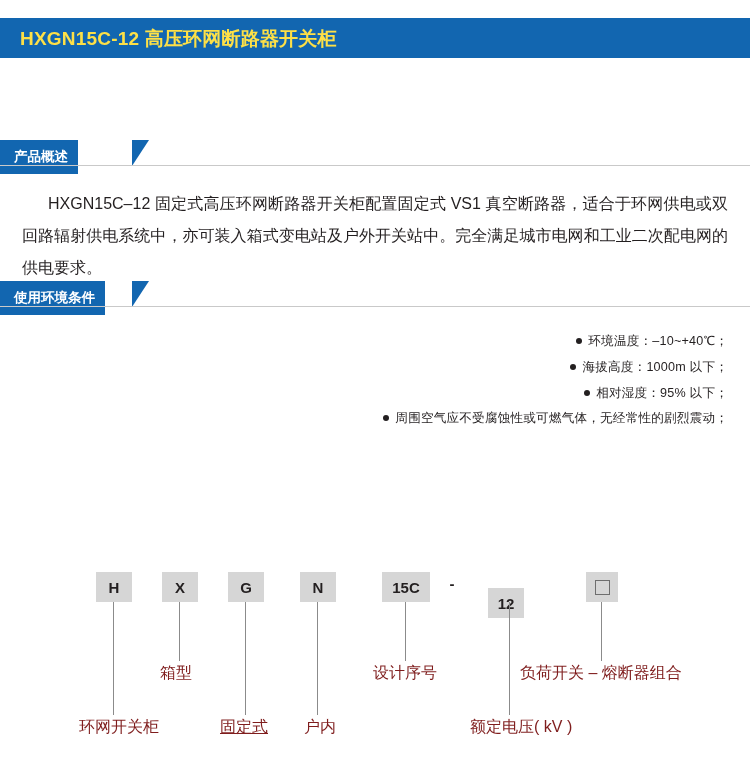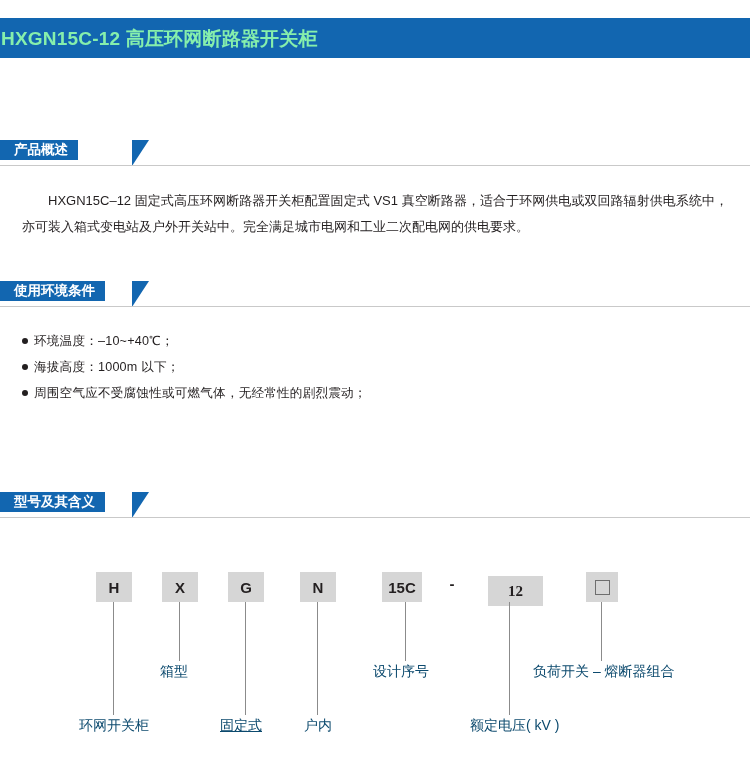--- a/index.html
+++ b/index.html
@@ -24,43 +24,43 @@
     position: absolute;
     left: 0;
     top: 18px;
     width: 750px;
     height: 40px;
     background: #1266b0;
     display: flex;
     align-items: center;
   }
   .header-title {
-    color: #86efac;
+    color: #fde047;
     font-size: 19px;
     font-weight: bold;
     letter-spacing: 0.2px;
-    padding-left: 1px;
+    padding-left: 20px;
     line-height: 1;
   }
   
   .section {
     position: absolute;
     left: 0;
     width: 750px;
   }
   .sec-head {
     position: relative;
     height: 26px;
     width: 750px;
   }
   .ribbon {
     position: absolute;
     left: 0;
     top: 0;
-    height: 20px;
+    height: 34px;
     background: #1266b0;
     display: flex;
     align-items: center;
   }
   .ribbon-label {
     color: #ffffff;
     font-size: 13.5px;
     font-weight: bold;
     padding: 0 10px 0 14px;
     line-height: 1;
@@ -77,21 +77,21 @@
   .sec-rule {
     position: absolute;
     left: 0;
     top: 25px;
     width: 750px;
     height: 1px;
     background: #c9c9c9;
   }
   
   .para {
-    font-size: 13px;
+    font-size: 16px;
     line-height: 2.0;
     color: #231f20;
     padding: 0 22px 0 22px;
     text-align: justify;
   }
   .para .indent {
     display: inline-block;
     width: 26px;
   }
   .bullets {
@@ -148,22 +148,22 @@
     background: #d6d6d6;
     box-sizing: border-box;
   }
   .leader {
     position: absolute;
     background: #8b8b8b;
     width: 1px;
   }
   .caption {
     position: absolute;
-    font-size: 14px;
-    color: #0c4a6e;
+    font-size: 16px;
+    color: #7f1d1d;
     white-space: nowrap;
   }
 </style>
 </head>
 <body>
 
 <div class="page">
 
   <div class="header-bar">
     <div class="header-title">HXGN15C-12 高压环网断路器开关柜</div>
@@ -174,71 +174,63 @@
       <div class="ribbon">
         <span class="ribbon-label">产品概述</span>
       </div>
       <div class="ribbon-tail" style="left:132px;"></div>
       <div class="sec-rule"></div>
     </div>
     <div style="height:22px;"></div>
     <div class="para"><span class="indent"></span><span>HXGN15C–12 固定式高压环网断路器开关柜配置固定式 VS1 真空断路器，适合于环网供电或双回路辐射供电系统中，亦可装入箱式变电站及户外开关站中。完全满足城市电网和工业二次配电网的供电要求。</span></div>
   </div>
 
-  <div class="section" style="top:281px;">
+  <div class="section" style="top:281px;text-align:right;">
     <div class="sec-head">
       <div class="ribbon">
         <span class="ribbon-label">使用环境条件</span>
       </div>
       <div class="ribbon-tail" style="left:132px;"></div>
       <div class="sec-rule"></div>
     </div>
     <div style="height:22px;"></div>
     <div class="bullets">
       <div class="bullet-row"><span class="bullet-dot"></span><span class="bullet-term">环境温度：–10~+40℃；</span></div>
       <div class="bullet-row"><span class="bullet-dot"></span><span class="bullet-term">海拔高度：1000m 以下；</span></div>
+      <div class="bullet-row"><span class="bullet-dot"></span><span class="bullet-term">相对湿度：95% 以下；</span></div>
       <div class="bullet-row"><span class="bullet-dot"></span><span class="bullet-term">周围空气应不受腐蚀性或可燃气体，无经常性的剧烈震动；</span></div>
     </div>
   </div>
 
-  <div class="section" style="top:492px;">
-    <div class="sec-head">
-      <div class="ribbon">
-        <span class="ribbon-label">型号及其含义</span>
-      </div>
-      <div class="ribbon-tail" style="left:132px;"></div>
-      <div class="sec-rule"></div>
-    </div>
-  </div>
 
   <div class="model-area">
 
     <div class="code-box" style="left:96px; top:24px; width:36px;">H</div>
     <div class="code-box" style="left:162px; top:24px; width:36px;">X</div>
     <div class="code-box" style="left:228px; top:24px; width:36px;">G</div>
     <div class="code-box" style="left:300px; top:24px; width:36px;">N</div>
-    <div class="code-box" style="left:382px; top:24px; width:40px;">15C</div>
+    <div class="code-box" style="left:382px; top:24px; width:48px;">15C</div>
     <div class="dash" style="left:440px; top:27px; width:24px;">-</div>
-    <div class="code-box" style="left:488px; top:28px; width:55px;font-family:Liberation Serif, serif;">12</div>
+    <div class="code-box" style="left:488px; top:40px; width:36px;">12</div>
     <div class="code-box" style="left:586px; top:24px; width:32px;">
         <span class="sq-inner"></span>
       </div>
 
     <div class="leader" style="left:179px; top:54px; height:59px;"></div>
     <div class="leader" style="left:405px; top:54px; height:59px;"></div>
     <div class="leader" style="left:601px; top:54px; height:59px;"></div>
 
     <div class="leader" style="left:113px; top:54px; height:113px;"></div>
     <div class="leader" style="left:245px; top:54px; height:113px;"></div>
     <div class="leader" style="left:317px; top:54px; height:113px;"></div>
     <div class="leader" style="left:509px; top:54px; height:113px;"></div>
 
     <div class="caption" style="left:160px; top:115px;">箱型</div>
     <div class="caption" style="left:373px; top:115px;">设计序号</div>
-    <div class="caption" style="left:533px; top:115px;">负荷开关 – 熔断器组合</div>
+    <div class="caption" style="left:520px; top:115px;">负荷开关 – 熔断器组合</div>
 
     <div class="caption" style="left:79px; top:169px;text-align:center;">环网开关柜</div>
     <div class="caption" style="left:220px; top:169px;text-decoration:underline;">固定式</div>
     <div class="caption" style="left:304px; top:169px;">户内</div>
     <div class="caption" style="left:470px; top:169px;text-align:right;">额定电压( kV )</div>
   </div>
 
 </div>
 
 </body></html>

